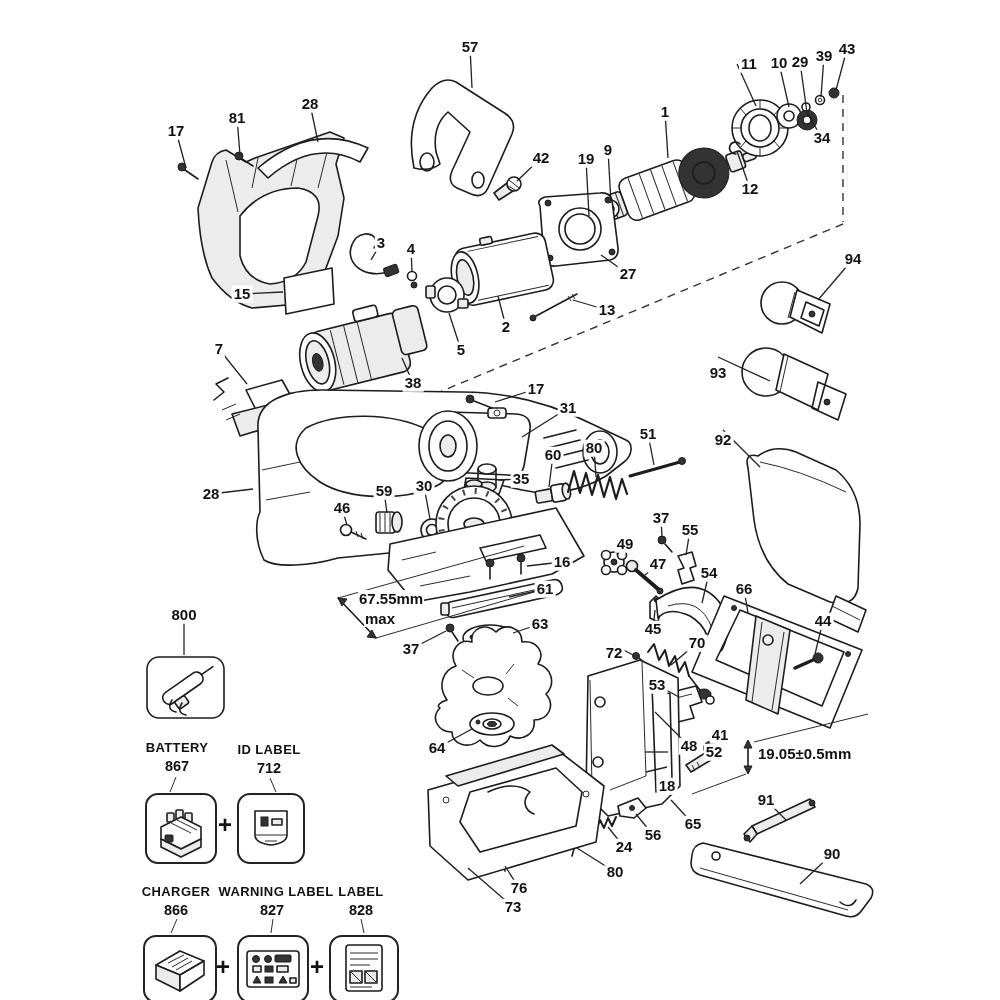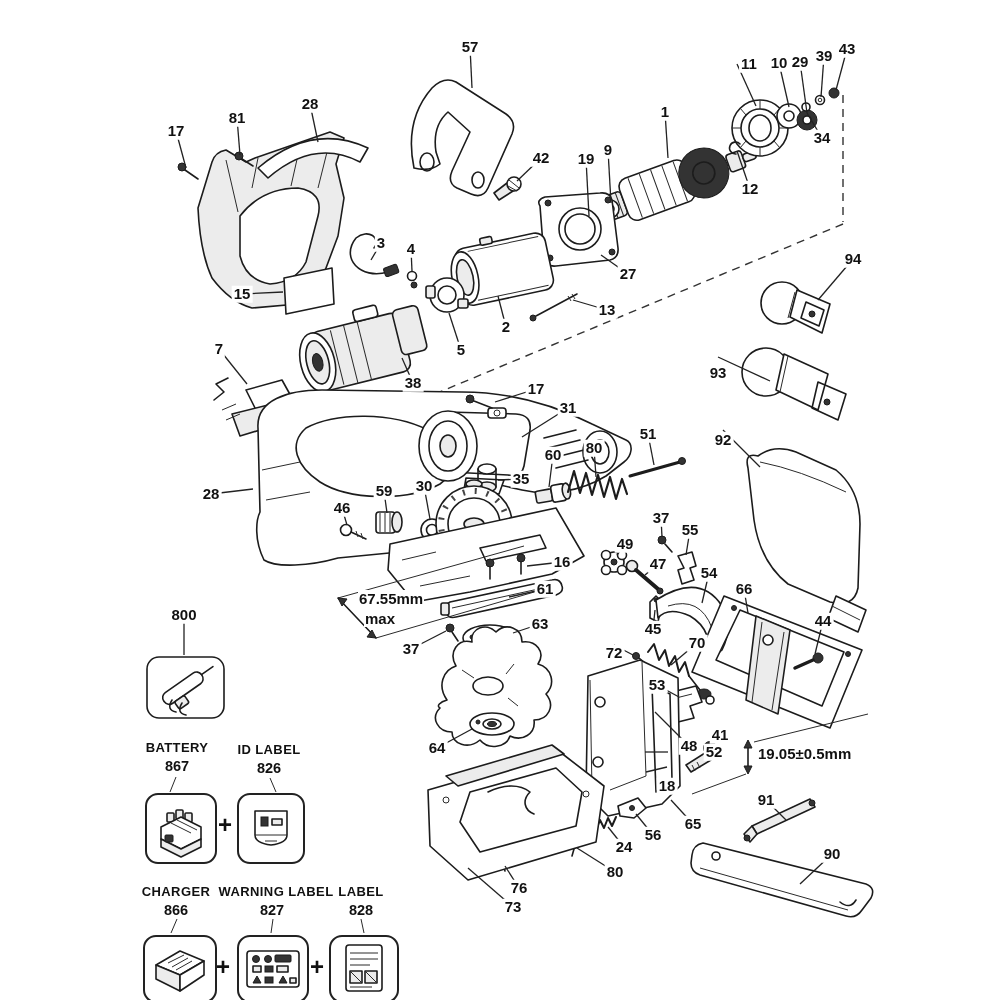--- a/index.html
+++ b/index.html
@@ -588,21 +588,21 @@
     <rect class="ln fg" x="27" y="13" width="7" height="9" rx="1"></rect>
     <rect class="ln fg" x="36" y="16" width="7" height="9" rx="1"></rect>
     <path class="ln fw" d="M12,30 L32,20 L52,30 L52,42 L32,52 L12,42 Z"></path>
     <path class="ln fg" d="M12,42 L32,52 L52,42 L52,50 L32,60 L12,50 Z"></path>
     <rect class="fd" x="16" y="38" width="8" height="7" rx="1"></rect>
     <path class="thin" d="M22,26 L42,36 M28,23 L48,33"></path>
   </svg>
 </div>
 <div class="plus-sign" style="left:225px;top:825px">+</div>
 <div class="kit-title" style="left:269px;top:742px">ID LABEL</div>
-<div class="kit-num" style="left:269px;top:760px">826</div>
+<div class="kit-num" style="left:269px;top:760px">712</div>
 <div class="kit-box" style="left:237px;top:793px;width:64px;height:67px">
   <svg width="64" height="64" viewBox="0 0 64 64">
     <path class="ln fw" d="M16,14 h32 v24 q0,8 -16,10 q-16,-2 -16,-10 Z"></path>
     <path class="thin" d="M16,38 h32"></path>
     <rect class="fd" x="22" y="20" width="7" height="9"></rect>
     <rect class="ln fg" x="33" y="22" width="10" height="6"></rect>
     <path class="thin" d="M26,44 h12"></path>
   </svg>
 </div>
 

